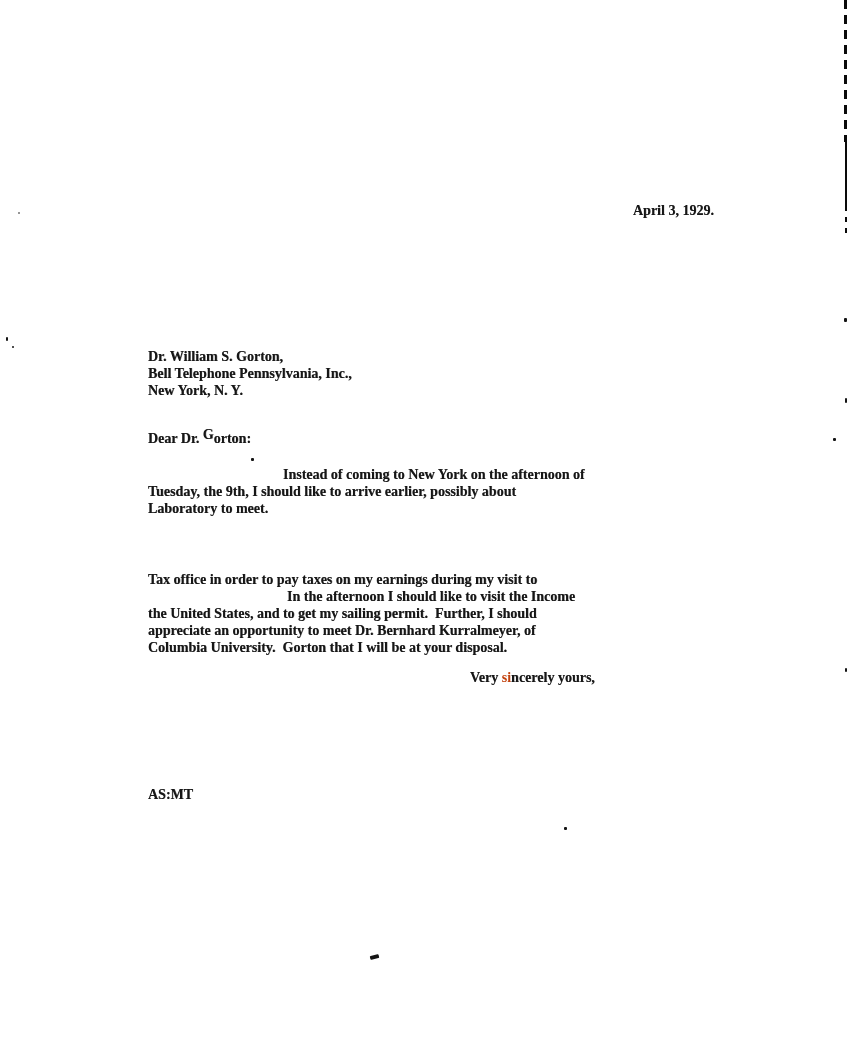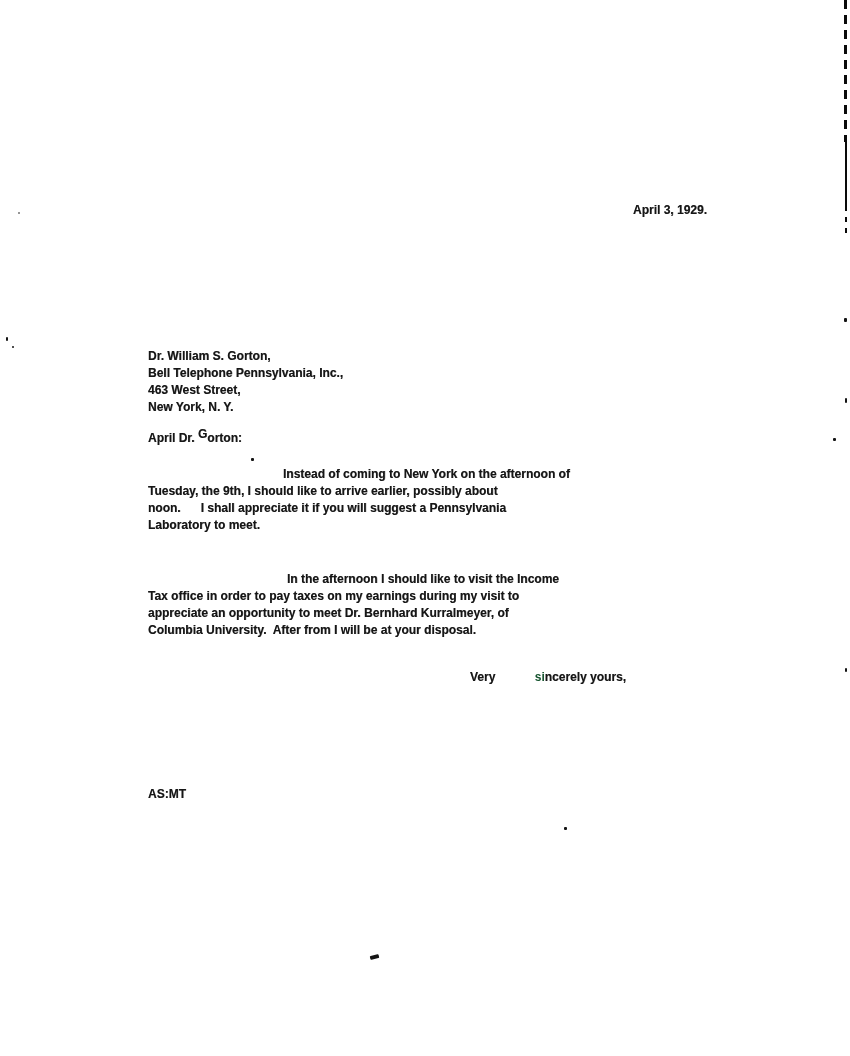--- a/index.html
+++ b/index.html
@@ -1,75 +1,74 @@
 <!DOCTYPE html>
 <html><head>
 <meta charset="utf-8">
 <style>
   html,body{margin:0;padding:0;background:#ffffff;}
   .page{
     position:relative;
     width:850px;height:1056px;
     background:#ffffff;
     overflow:hidden;
-    font-family:Liberation Sans, sans-serif;
-    font-size:12px;
+    font-family:Liberation Serif, serif;
+    font-size:14px;
     font-weight:700;
     color:#161616;
     text-shadow:0.35px 0.35px 0 rgba(0,0,0,0.5);
   }
   .abs{position:absolute;}
   .line{height:17px;line-height:17px;white-space:pre;}
   .date-line{left:633px;top:202px;}
   .address-block{left:148px;top:348px;}
   .salutation-line{left:148px;top:430px;white-space:pre;}
   .raised{display:inline-block;transform:translateY(-4px);}
   .para-1{left:148px;top:466px;}
   .para-2{left:148px;top:571px;}
   .indent-1{padding-left:135px;}
   .indent-2{padding-left:139px;}
   .closing-line{left:470px;top:669px;white-space:pre;}
-  .faint{color:#14532d;text-shadow:none;margin-left:36px;}
+  .faint{color:#c2410c;text-shadow:none;}
   .initials-line{left:148px;top:786px;}
   
   .edge-dashes-top{left:844px;top:0;width:3px;height:142px;
     background:repeating-linear-gradient(to bottom,#0a0a0a 0 9px,transparent 9px 15px);}
   .edge-solid{left:845px;top:142px;width:2px;height:64px;background:#0a0a0a;}
   .edge-dashes-bottom{left:845px;top:206px;width:2px;height:32px;
     background:repeating-linear-gradient(to bottom,#0a0a0a 0 5px,transparent 5px 11px);}
   .speck{position:absolute;background:#141414;border-radius:1px;}
 </style>
 </head>
 <body>
 
 <div class="page">
 
   <div class="abs line date-line">April 3, 1929.</div>
 
   <div class="abs address-block">
     <div class="line">Dr. William S. Gorton,</div>
     <div class="line">Bell Telephone Pennsylvania, Inc.,</div>
-    <div class="line">463 West Street,</div>
     <div class="line">New York, N. Y.</div>
   </div>
 
-  <div class="abs line salutation-line"><span>April Dr. </span><span class="raised">G</span><span>orton:</span></div>
+  <div class="abs line salutation-line"><span>Dear Dr. </span><span class="raised">G</span><span>orton:</span></div>
 
   <div class="abs para-1">
     <div class="line indent-1">Instead of coming to New York on the afternoon of</div>
     <div class="line">Tuesday, the 9th, I should like to arrive earlier, possibly about</div>
-    <div class="line">noon.      I shall appreciate it if you will suggest a Pennsylvania</div>
     <div class="line">Laboratory to meet.</div>
   </div>
 
   <div class="abs para-2">
+    <div class="line">Tax office in order to pay taxes on my earnings during my visit to</div>
     <div class="line indent-2">In the afternoon I should like to visit the Income</div>
-    <div class="line">Tax office in order to pay taxes on my earnings during my visit to</div>
+    <div class="line">the United States, and to get my sailing permit.  Further, I should</div>
     <div class="line">appreciate an opportunity to meet Dr. Bernhard Kurralmeyer, of</div>
-    <div class="line">Columbia University.  After from I will be at your disposal.</div>
+    <div class="line">Columbia University.  Gorton that I will be at your disposal.</div>
   </div>
 
   <div class="abs line closing-line"><span>Very </span><span class="faint">si</span><span>ncerely yours,</span></div>
 
   <div class="abs line initials-line">AS:MT</div>
 
   <div class="abs edge-dashes-top"></div>
   <div class="abs edge-solid"></div>
   <div class="abs edge-dashes-bottom"></div>
 

